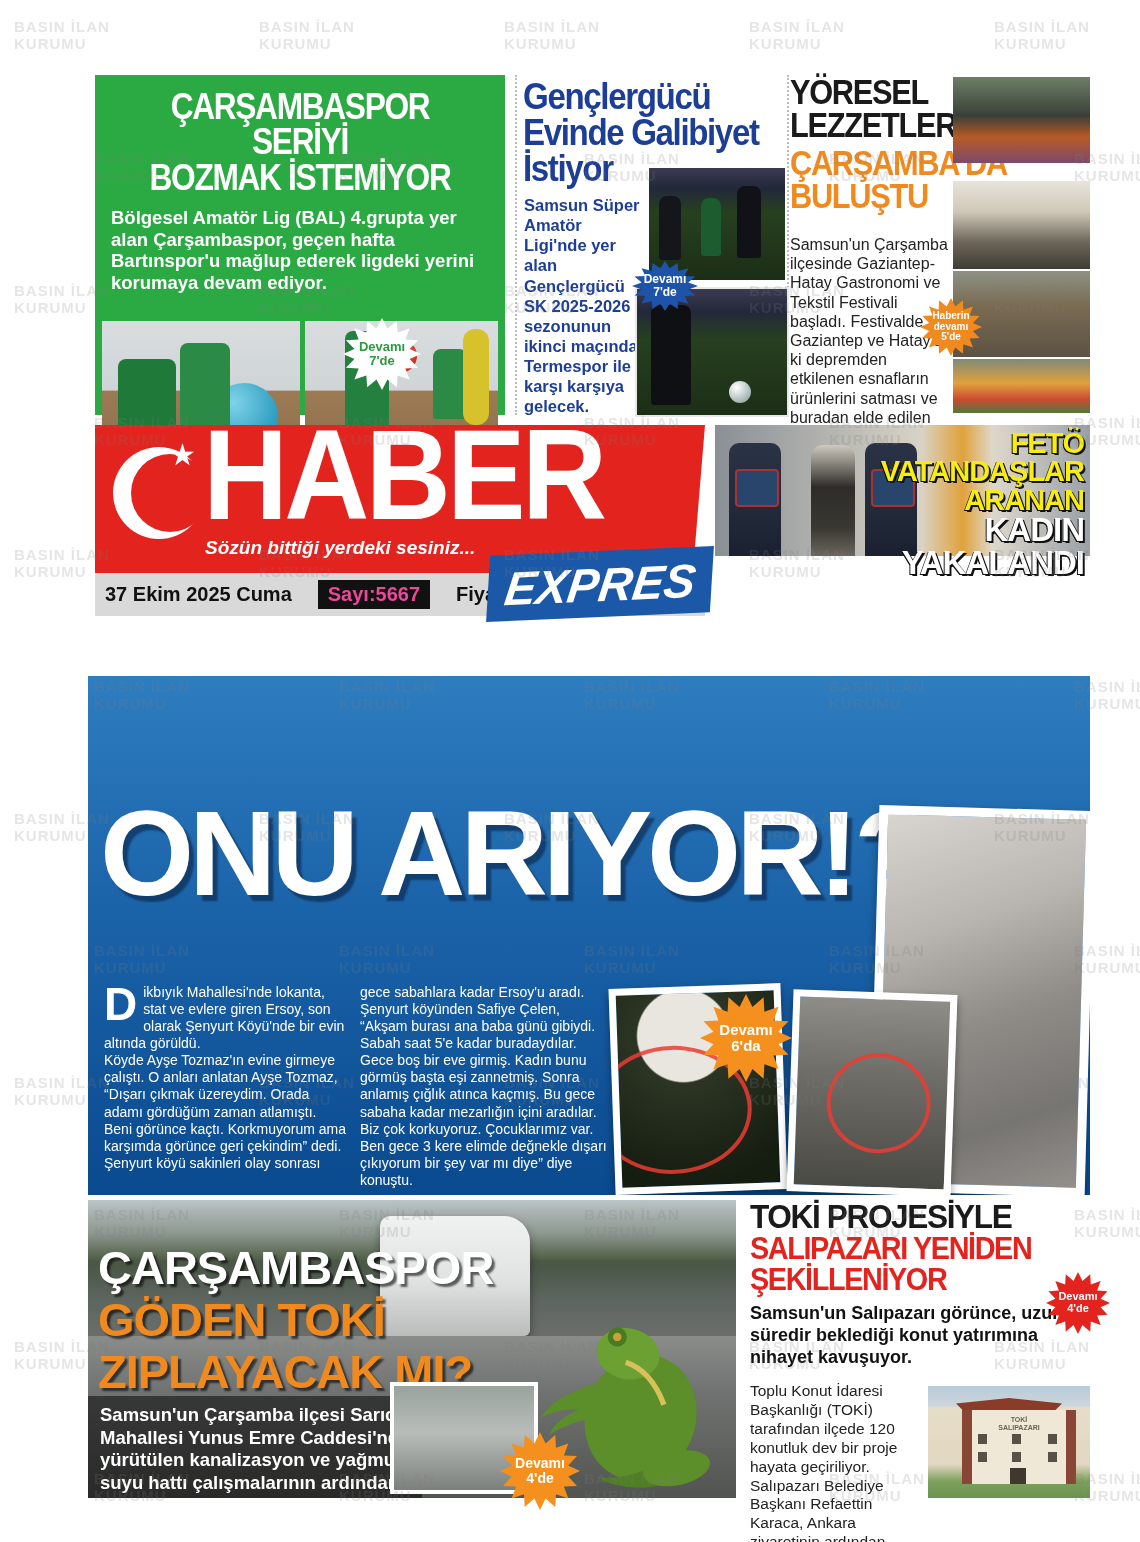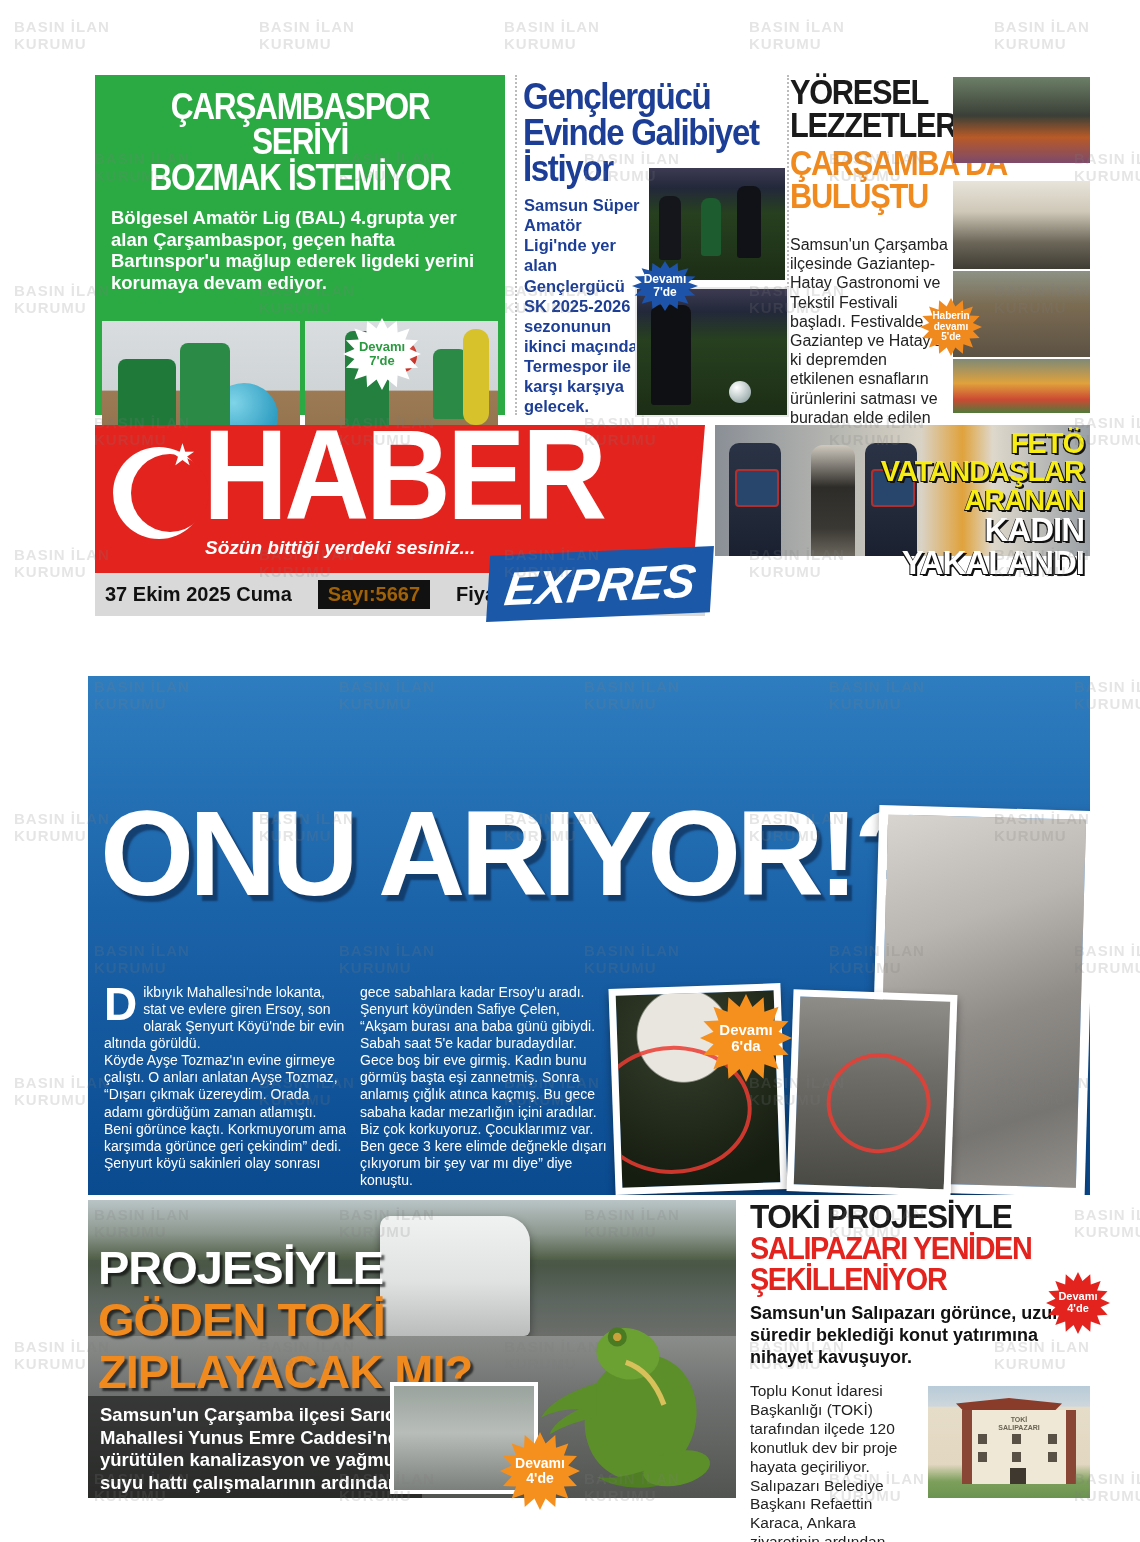--- a/index.html
+++ b/index.html
@@ -56,21 +56,21 @@
   #crescent .c1{position:absolute;left:0;top:0;width:92px;height:92px;border-radius:50%;background:#fff;}
   #crescent .c2{position:absolute;left:18px;top:7px;width:78px;height:78px;border-radius:50%;background:#e3231e;}
   #crescent .star{position:absolute;left:56px;top:-10px;color:#fff;font-size:30px;}
   #masthead .title{position:absolute;left:108px;top:-24px;color:#fff;font-weight:bold;font-size:128px;
       letter-spacing:-4px;transform:scaleX(.92);transform-origin:left top;}
   #masthead .slogan{position:absolute;left:110px;top:112px;color:#fff;font-style:italic;font-weight:bold;
       font-size:19px;}
   #datebar{left:95px;top:573px;width:610px;height:43px;background:#d9d9d9;z-index:2;
       display:flex;align-items:center;gap:26px;padding-left:10px;box-sizing:border-box;}
   #datebar .date,#datebar .price{color:#111;font-weight:bold;font-size:20px;}
-  #datebar .issue{background:#111;color:#a16207;font-weight:bold;font-size:20px;padding:3px 10px;}
+  #datebar .issue{background:#111;color:#ec4899;font-weight:bold;font-size:20px;padding:3px 10px;}
   #expres{left:488px;top:551px;width:224px;height:66px;background:#1b58a8;z-index:3;
       transform:rotate(-2.5deg) skewX(-6deg);display:flex;align-items:center;justify-content:center;}
   #expres span{color:#fff;font-weight:bold;font-style:italic;font-size:47px;letter-spacing:0px;
       transform:skewX(-4deg);}
   
   #feto{left:715px;top:425px;width:375px;height:193px;background:#fff;z-index:2;}
   #feto-photo{position:absolute;left:0;top:0;width:375px;height:131px;overflow:hidden;background:
       linear-gradient(90deg,#8a8f96 0%,#b9b9b3 34%,#d9d3c6 55%,#e0a23c 66%,#ded8cb 74%,#9aa0a6 100%);}
   .jandarma{position:absolute;top:18px;width:52px;height:113px;border-radius:10px 10px 0 0;
       background:linear-gradient(180deg,#2a3345 0%,#222a3a 60%,#1a2030 100%);}
@@ -262,21 +262,21 @@
       <div class="redring" style="left:30px;top:54px;width:96px;height:92px;"></div>
     </div>
     <div id="badge-main" class="burst pre">Devamı
 6'da</div>
   </div>
 
   <div id="bleft" class="abs">
     <div id="bl-sky"></div>
     <div id="bl-van"></div>
     <div id="bl-road"></div>
-    <div class="hw">PROJESİYLE</div>
+    <div class="hw">ÇARŞAMBASPOR</div>
     <div class="ho1">GÖDEN TOKİ</div>
     <div class="ho2">ZIPLAYACAK MI?</div>
     <div class="bd">Samsun'un Çarşamba ilçesi Sarıcalı Mahallesi Yunus Emre Caddesi'nde, yürütülen kanalizasyon ve yağmur suyu hattı çalışmalarının ardından yapılan asfaltlama, kısa sürede çökmeye başladı.</div>
     <div id="bl-inset"></div>
     <svg id="frog" viewBox="0 0 100 100">
       <ellipse cx="55" cy="62" rx="26" ry="30" fill="#5c8f2a" transform="rotate(18 55 62)"></ellipse>
       <ellipse cx="49" cy="32" rx="15" ry="12" fill="#6ba032" transform="rotate(12 49 32)"></ellipse>
       <circle cx="44" cy="24" r="4.5" fill="#4a7a22"></circle>
       <circle cx="44" cy="24" r="2" fill="#caa23c"></circle>
       <path d="M34 46 Q14 52 8 62 Q16 58 26 58 Q14 64 12 70 Q22 64 34 62 Z" fill="#5c8f2a"></path>

